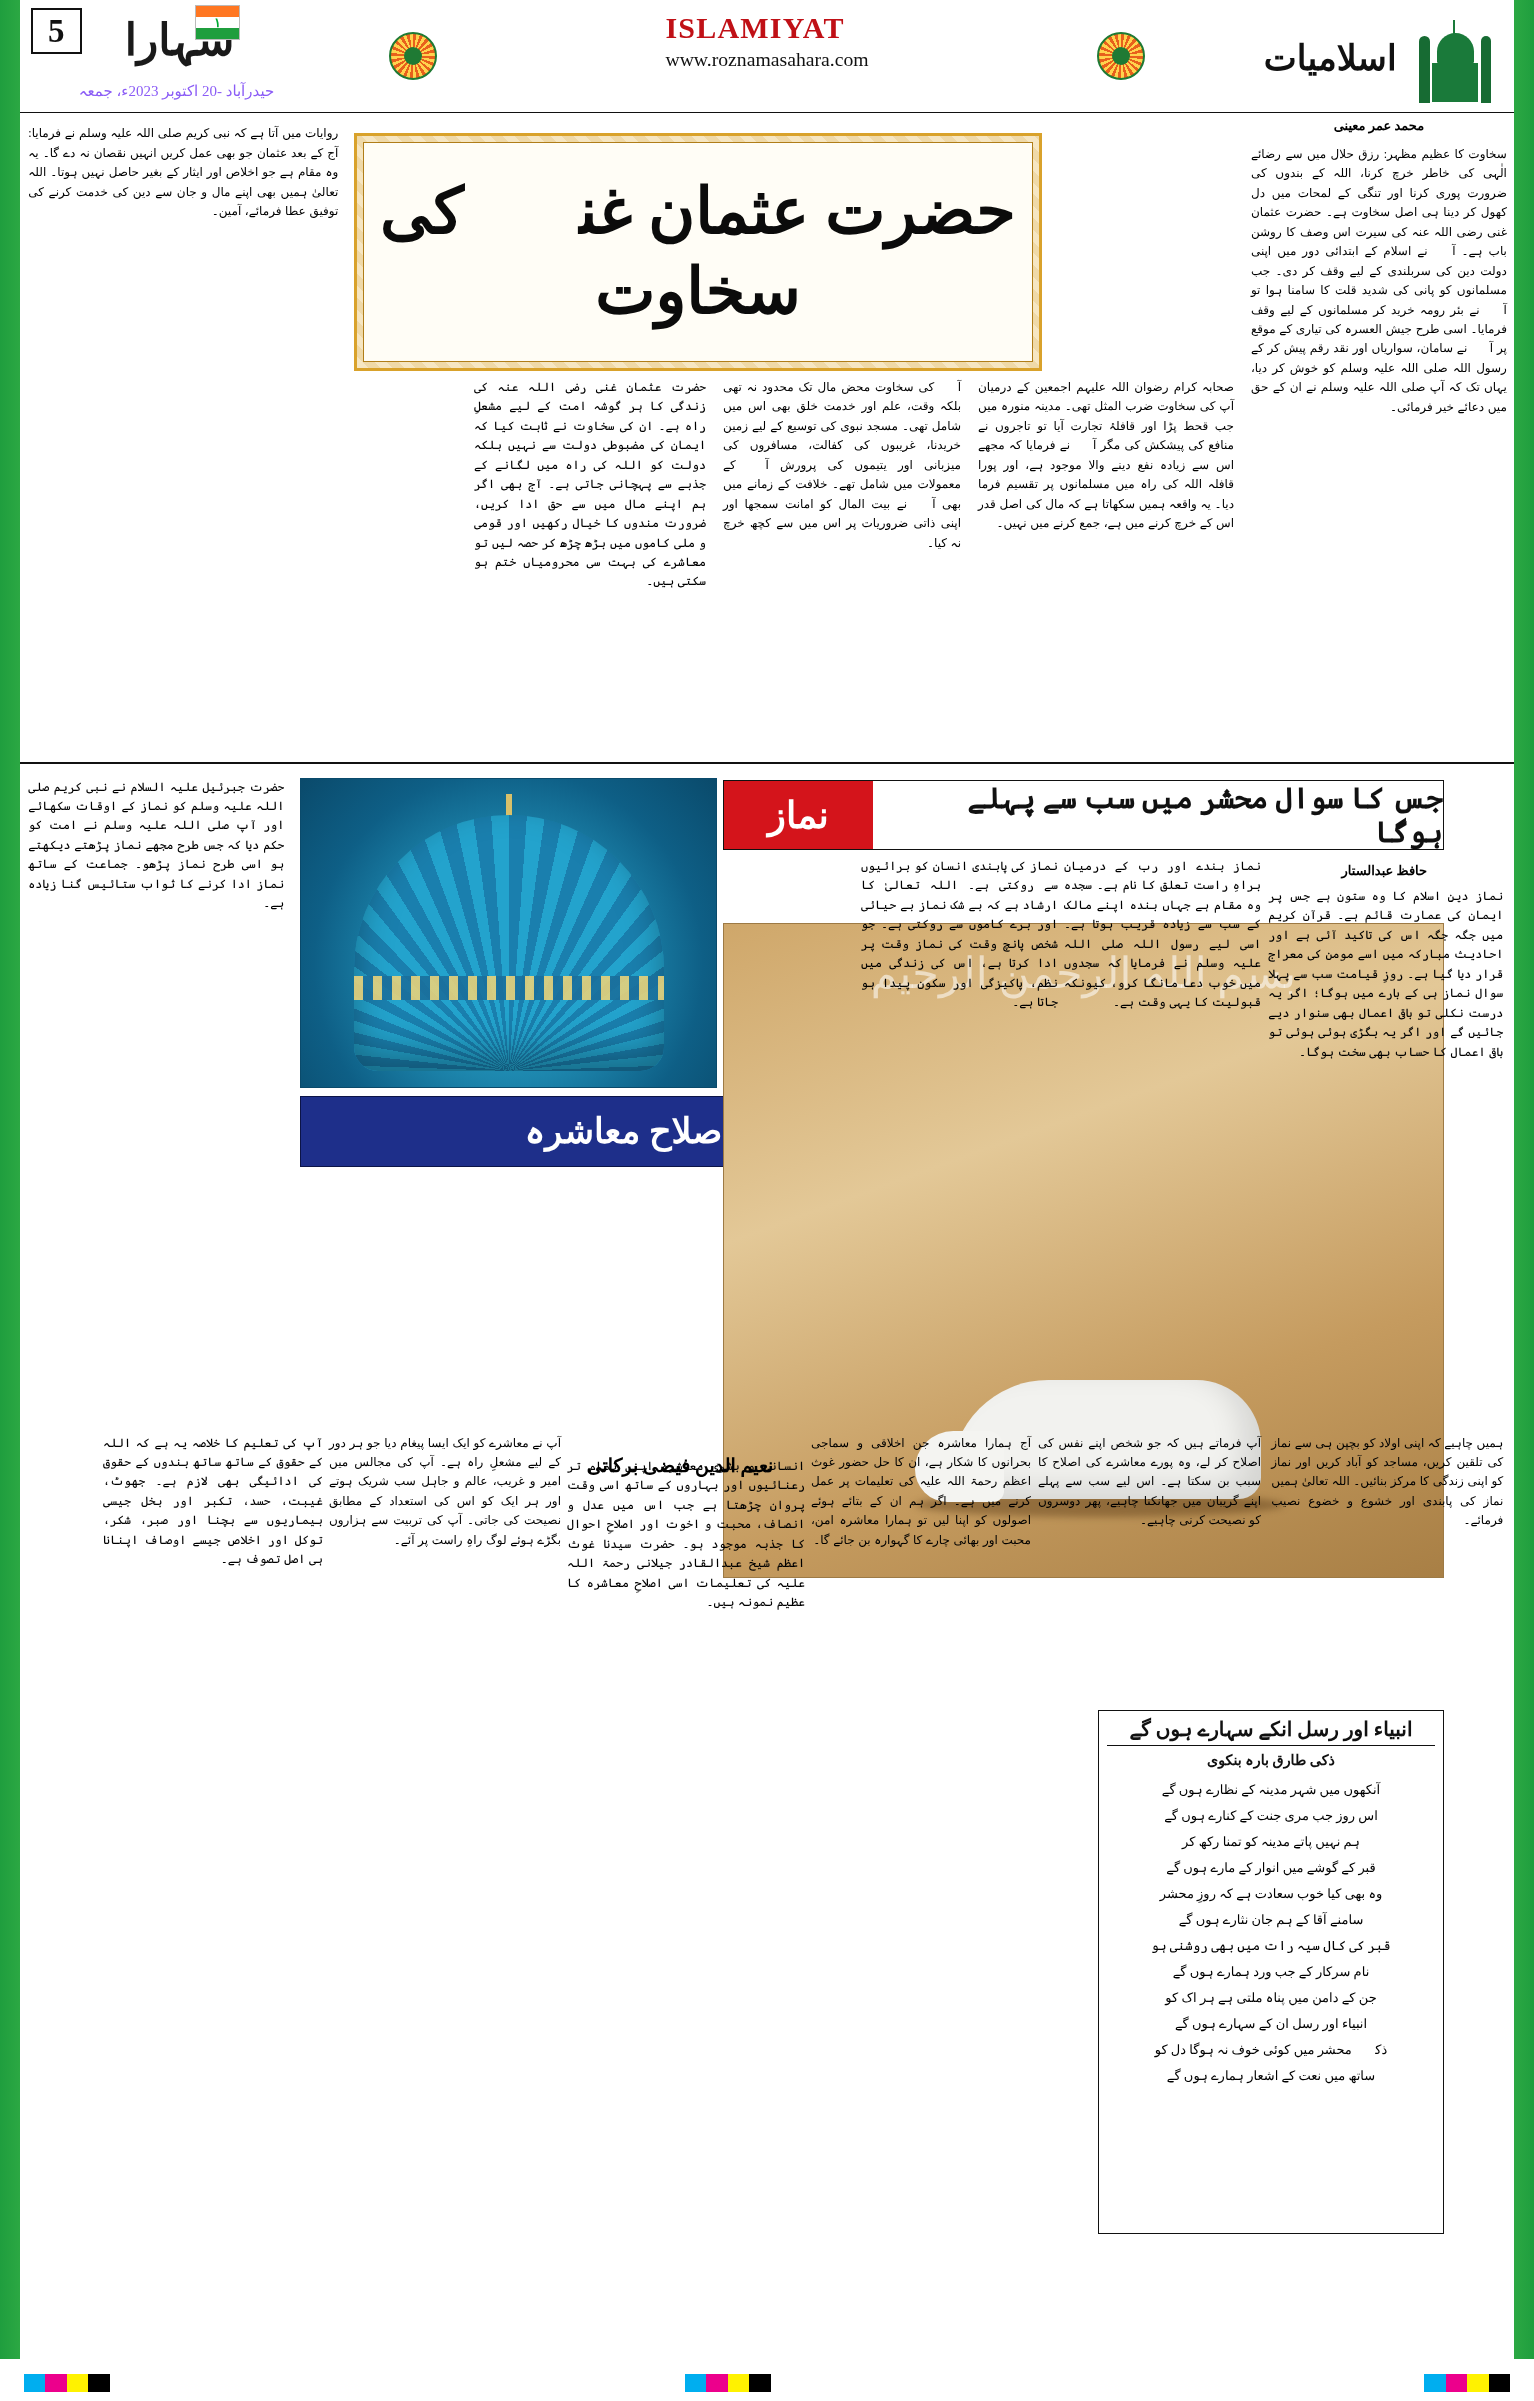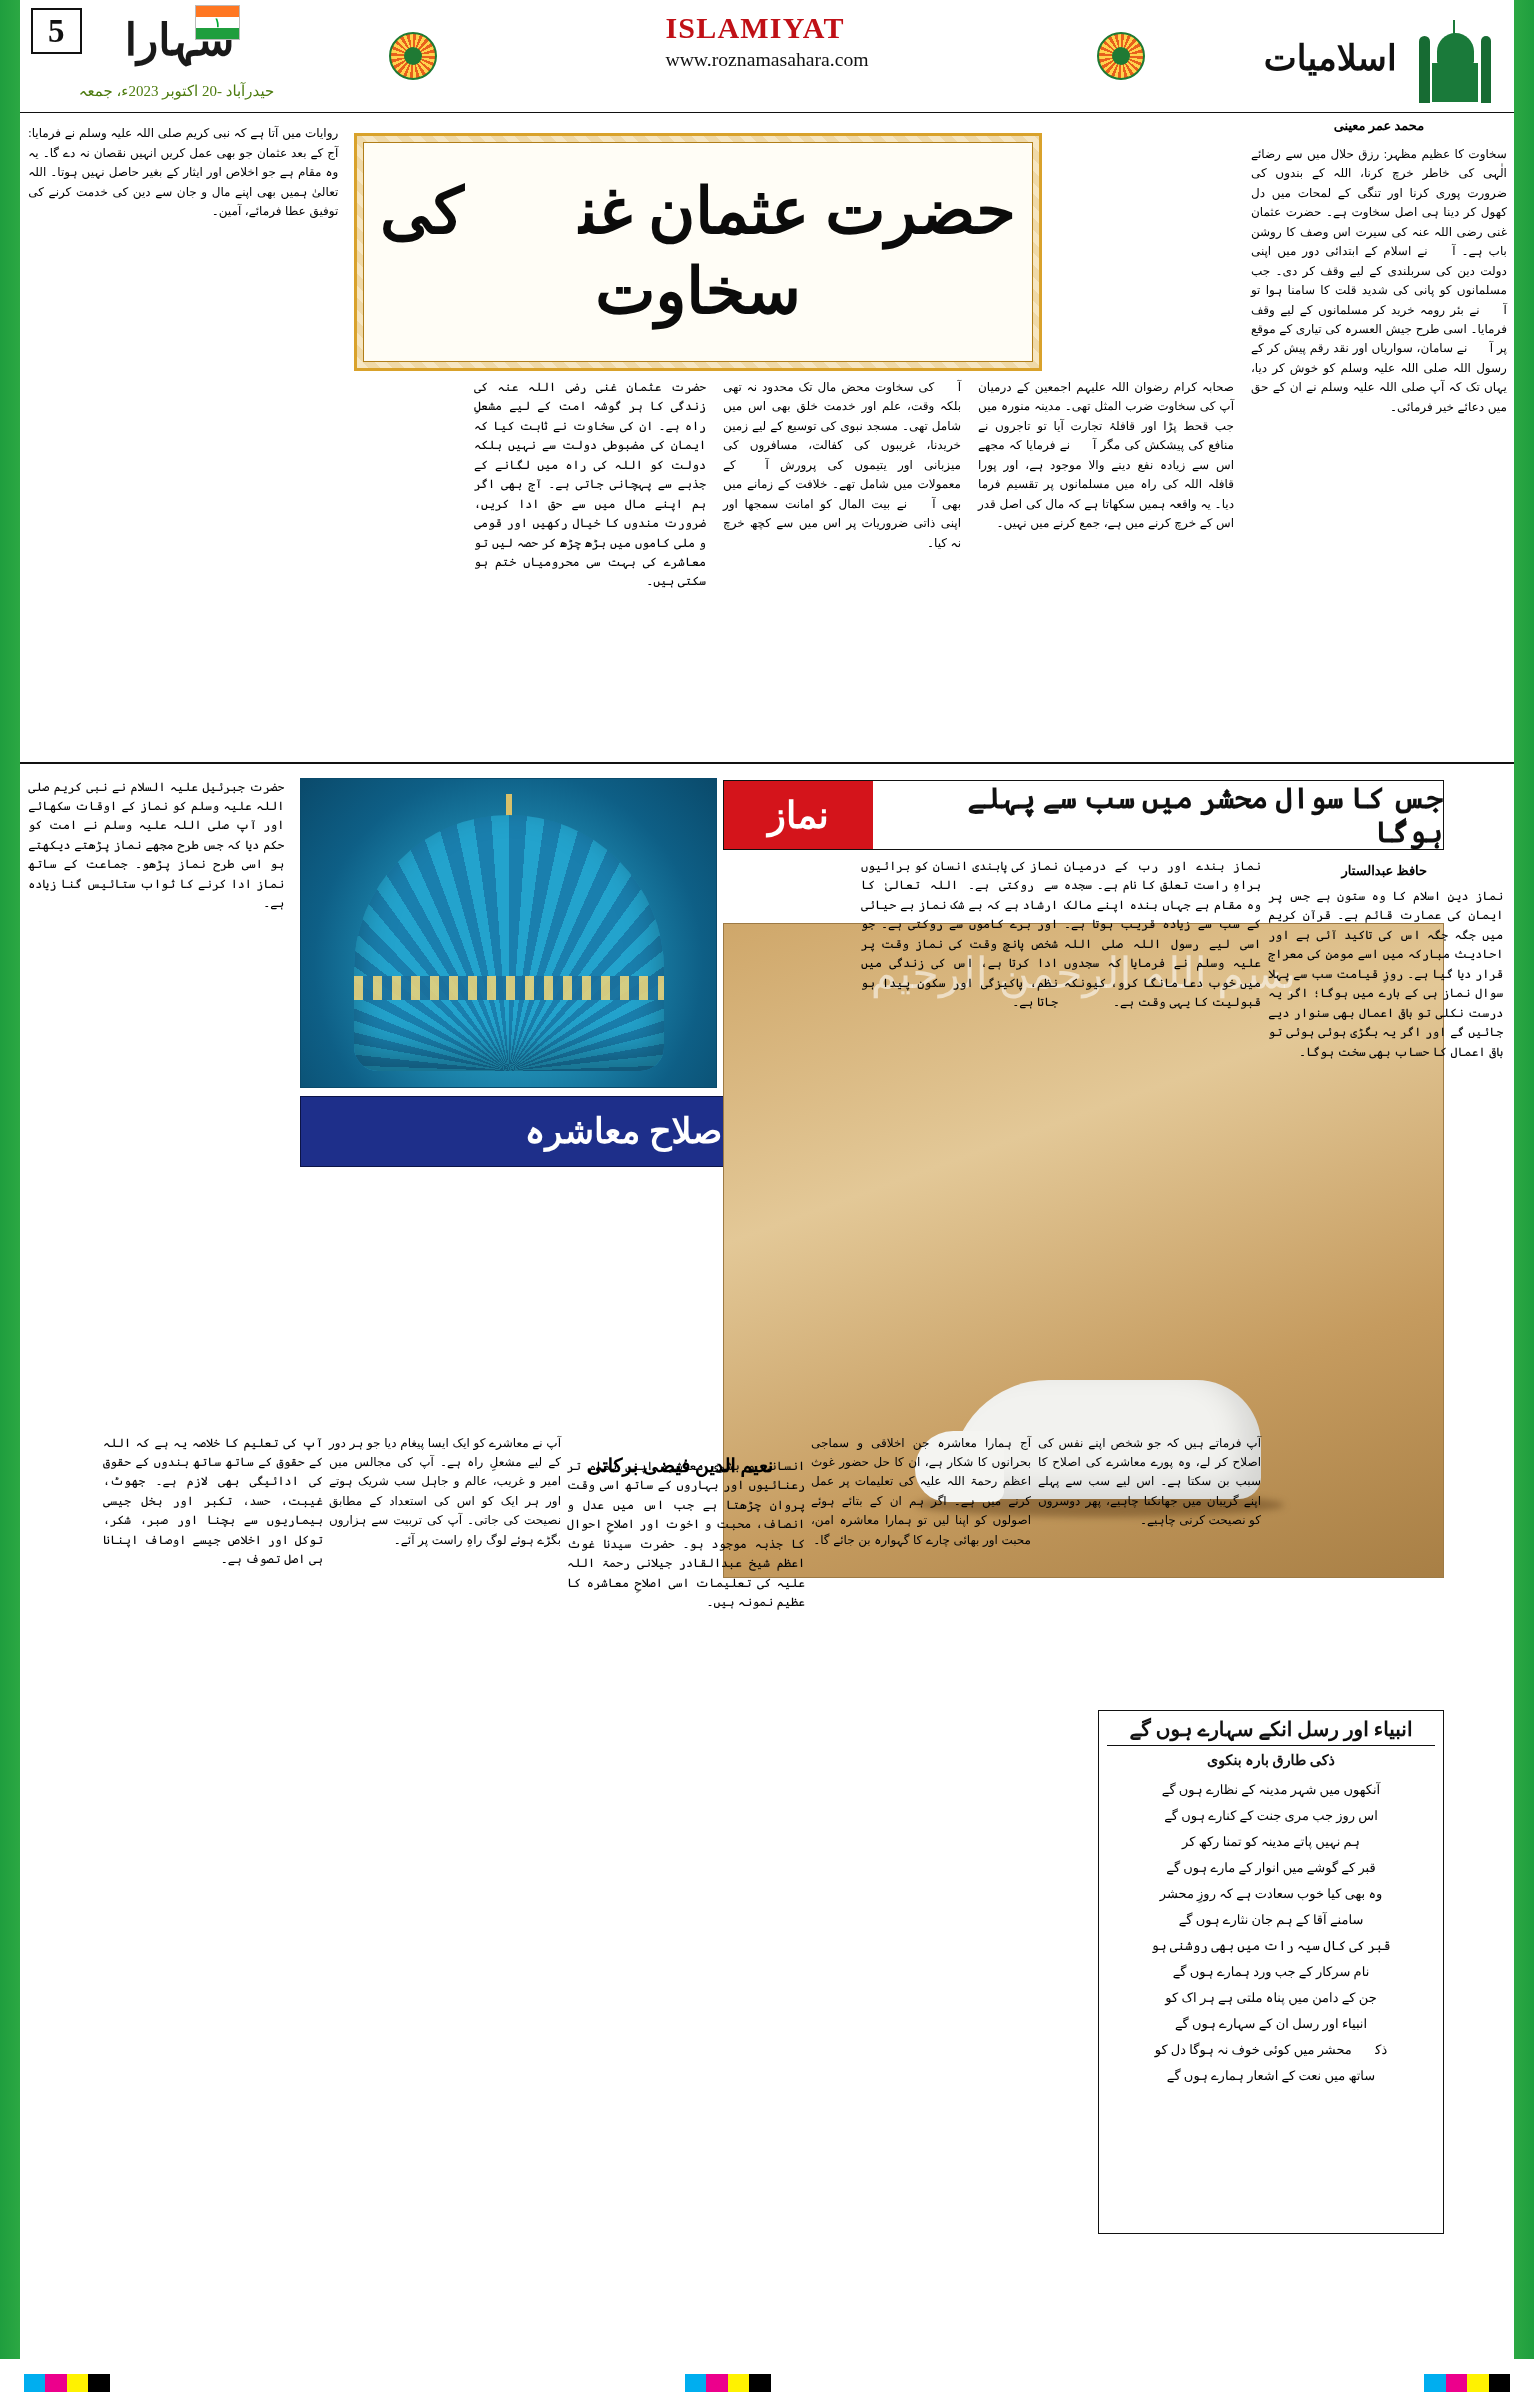--- a/index.html
+++ b/index.html
@@ -45,21 +45,21 @@
   }
   .logo-flag {
     position:absolute; left:105px; top:1.2px; width:45px; height:35px;
     background: linear-gradient(#ff7722 0 33%, #ffffff 33% 66%, #1f9e3e 66% 100%);
     border:0.6px solid #bbb;
     display:flex; align-items:center; justify-content:center;
     font-size:13px; color:#0a3; font-weight:bold;
   }
   .mast-date {
     position:absolute; left:58px; top:82px; width:197px; text-align:center;
-    font-family:"Liberation Serif", serif; font-size:15px; color:#4d7c0f; direction:rtl;
+    font-family:"Liberation Serif", serif; font-size:15px; color:#8b5cf6; direction:rtl;
   }
   .mast-center {
     position:absolute; left:50%; top:10.7px; transform:translateX(-50%);
   }
   .mast-title {
     font-family:"Liberation Serif", serif; font-weight:bold; font-size:30px;
     color:#c01016; letter-spacing:1.2px;
   }
   .mast-url {
     font-family:"Liberation Serif", serif; font-size:19.7px; color:#111; margin-top:3.6px;
@@ -353,20 +353,21 @@
     </div>
 
     <div class="bot-block">
 
       <div class="byline-teleem">نعیم الدین فیضی برکاتی</div>
 
       <div class="tcol urdu" style="right:709px; top:33px; width:238px; height:888px;">انسانی و بشری معاشرہ اپنی تمام تر رعنائیوں اور بہاروں کے ساتھ اسی وقت پروان چڑھتا ہے جب اس میں عدل و انصاف، محبت و اخوت اور اصلاحِ احوال کا جذبہ موجود ہو۔ حضرت سیدنا غوث اعظم شیخ عبدالقادر جیلانی رحمۃ اللہ علیہ کی تعلیمات اسی اصلاحِ معاشرہ کا عظیم نمونہ ہیں۔</div>
       <div class="tcol urdu" style="right:953px; top:9.5px; width:232px; height:911px;">آپ نے معاشرے کو ایک ایسا پیغام دیا جو ہر دور کے لیے مشعلِ راہ ہے۔ آپ کی مجالس میں امیر و غریب، عالم و جاہل سب شریک ہوتے اور ہر ایک کو اس کی استعداد کے مطابق نصیحت کی جاتی۔ آپ کی تربیت سے ہزاروں بگڑے ہوئے لوگ راہِ راست پر آئے۔</div>
       <div class="tcol urdu" style="right:1191px; top:9.5px; width:220px; height:911px;">آپ کی تعلیم کا خلاصہ یہ ہے کہ اللہ کے حقوق کے ساتھ ساتھ بندوں کے حقوق کی ادائیگی بھی لازم ہے۔ جھوٹ، غیبت، حسد، تکبر اور بخل جیسی بیماریوں سے بچنا اور صبر، شکر، توکل اور اخلاص جیسے اوصاف اپنانا ہی اصل تصوف ہے۔</div>
 
+      <div class="tcol urdu" style="right:10.7px; top:9.5px; width:232px; height:262px;">ہمیں چاہیے کہ اپنی اولاد کو بچپن ہی سے نماز کی تلقین کریں، مساجد کو آباد کریں اور نماز کو اپنی زندگی کا مرکز بنائیں۔ اللہ تعالیٰ ہمیں نماز کی پابندی اور خشوع و خضوع نصیب فرمائے۔</div>
       <div class="tcol urdu" style="right:253px; top:9.5px; width:223px; height:906px;">آپ فرماتے ہیں کہ جو شخص اپنے نفس کی اصلاح کر لے، وہ پورے معاشرے کی اصلاح کا سبب بن سکتا ہے۔ اس لیے سب سے پہلے اپنے گریبان میں جھانکنا چاہیے، پھر دوسروں کو نصیحت کرنی چاہیے۔</div>
       <div class="tcol urdu" style="right:483px; top:9.5px; width:220px; height:906px;">آج ہمارا معاشرہ جن اخلاقی و سماجی بحرانوں کا شکار ہے، ان کا حل حضور غوث اعظم رحمۃ اللہ علیہ کی تعلیمات پر عمل کرنے میں ہے۔ اگر ہم ان کے بتائے ہوئے اصولوں کو اپنا لیں تو ہمارا معاشرہ امن، محبت اور بھائی چارے کا گہوارہ بن جائے گا۔</div>
 
       <div class="poem-box">
         <div class="poem-title">انبیاء اور رسل انکے سہارے ہوں گے</div>
         <div class="poem-title-rule"></div>
         <div class="poem-author">ذکی طارق بارہ بنکوی</div>
         <div class="poem-lines">
             <div>آنکھوں میں شہر مدینہ کے نظارے ہوں گے</div>
             <div>اس روز جب مری جنت کے کنارے ہوں گے</div>

